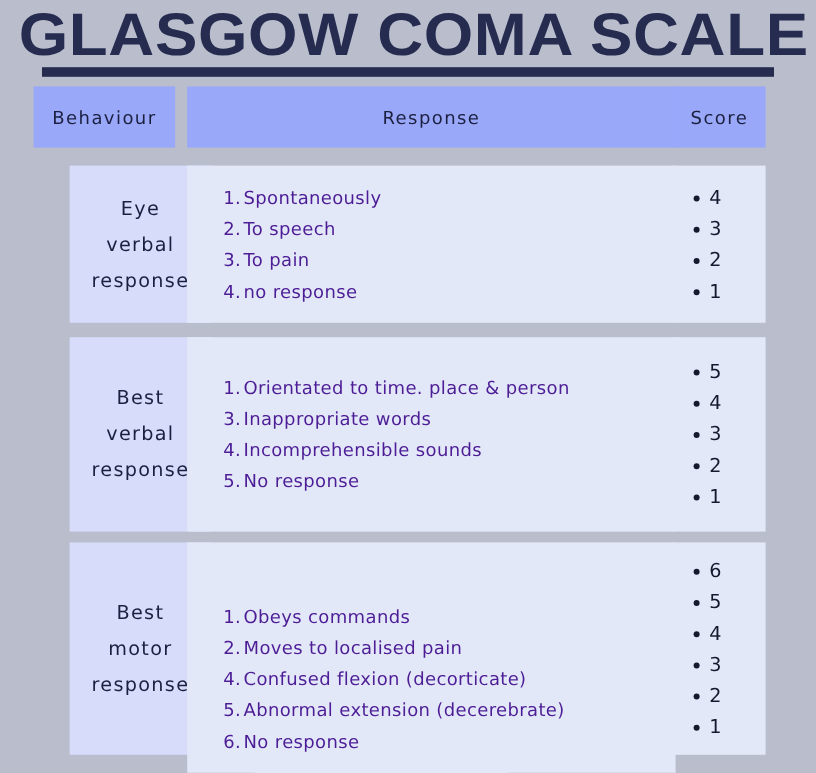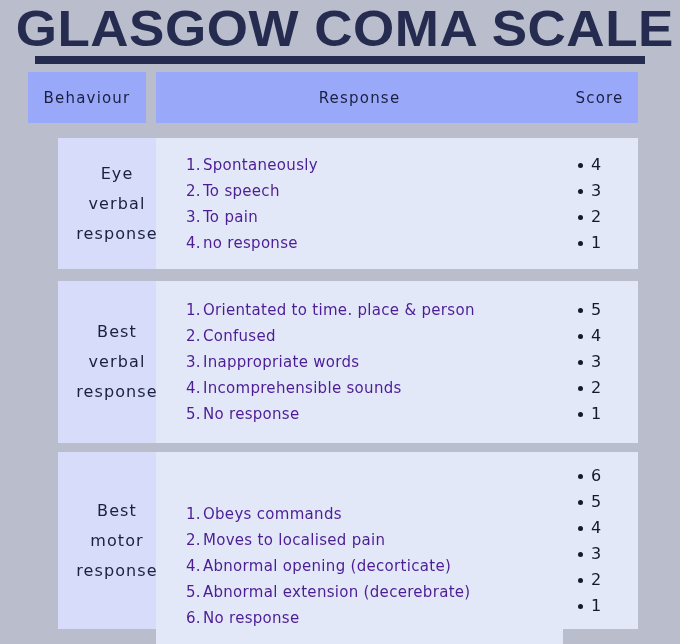--- a/index.html
+++ b/index.html
@@ -204,21 +204,20 @@
         <div class="cell behaviour-cell col-behaviour" style="height: 162px;">
           <div class="btext">
             <div>Best</div>
             <div>verbal</div>
             <div>response</div>
           </div>
         </div>
         <div class="cell response-cell col-response" style="height: 162px;">
           <ul class="response-list">
             <li><span class="num">1.</span><span>Orientated to time. place &amp; person</span></li>
-            <li><span class="num">2.</span><span>Confused</span></li>
             <li><span class="num">3.</span><span>Inappropriate words</span></li>
             <li><span class="num">4.</span><span>Incomprehensible sounds</span></li>
             <li><span class="num">5.</span><span>No response</span></li>
           </ul>
         </div>
         <div class="cell score-cell col-score" style="height: 162px;">
           <ul class="score-list">
             <li>5</li>
             <li>4</li>
             <li>3</li>
@@ -232,21 +231,21 @@
           <div class="btext">
             <div>Best</div>
             <div>motor</div>
             <div>response</div>
           </div>
         </div>
         <div class="cell response-cell col-response" style="height: 228px;">
           <ul class="response-list">
             <li><span class="num">1.</span><span>Obeys commands</span></li>
             <li><span class="num">2.</span><span>Moves to localised pain</span></li>
-            <li><span class="num">4.</span><span>Abnormal opening (decorticate)</span></li>
+            <li><span class="num">4.</span><span>Confused flexion (decorticate)</span></li>
             <li><span class="num">5.</span><span>Abnormal extension (decerebrate)</span></li>
             <li><span class="num">6.</span><span>No response</span></li>
           </ul>
         </div>
         <div class="cell score-cell col-score" style="height: 177px;">
           <ul class="score-list">
             <li>6</li>
             <li>5</li>
             <li>4</li>
             <li>3</li>

